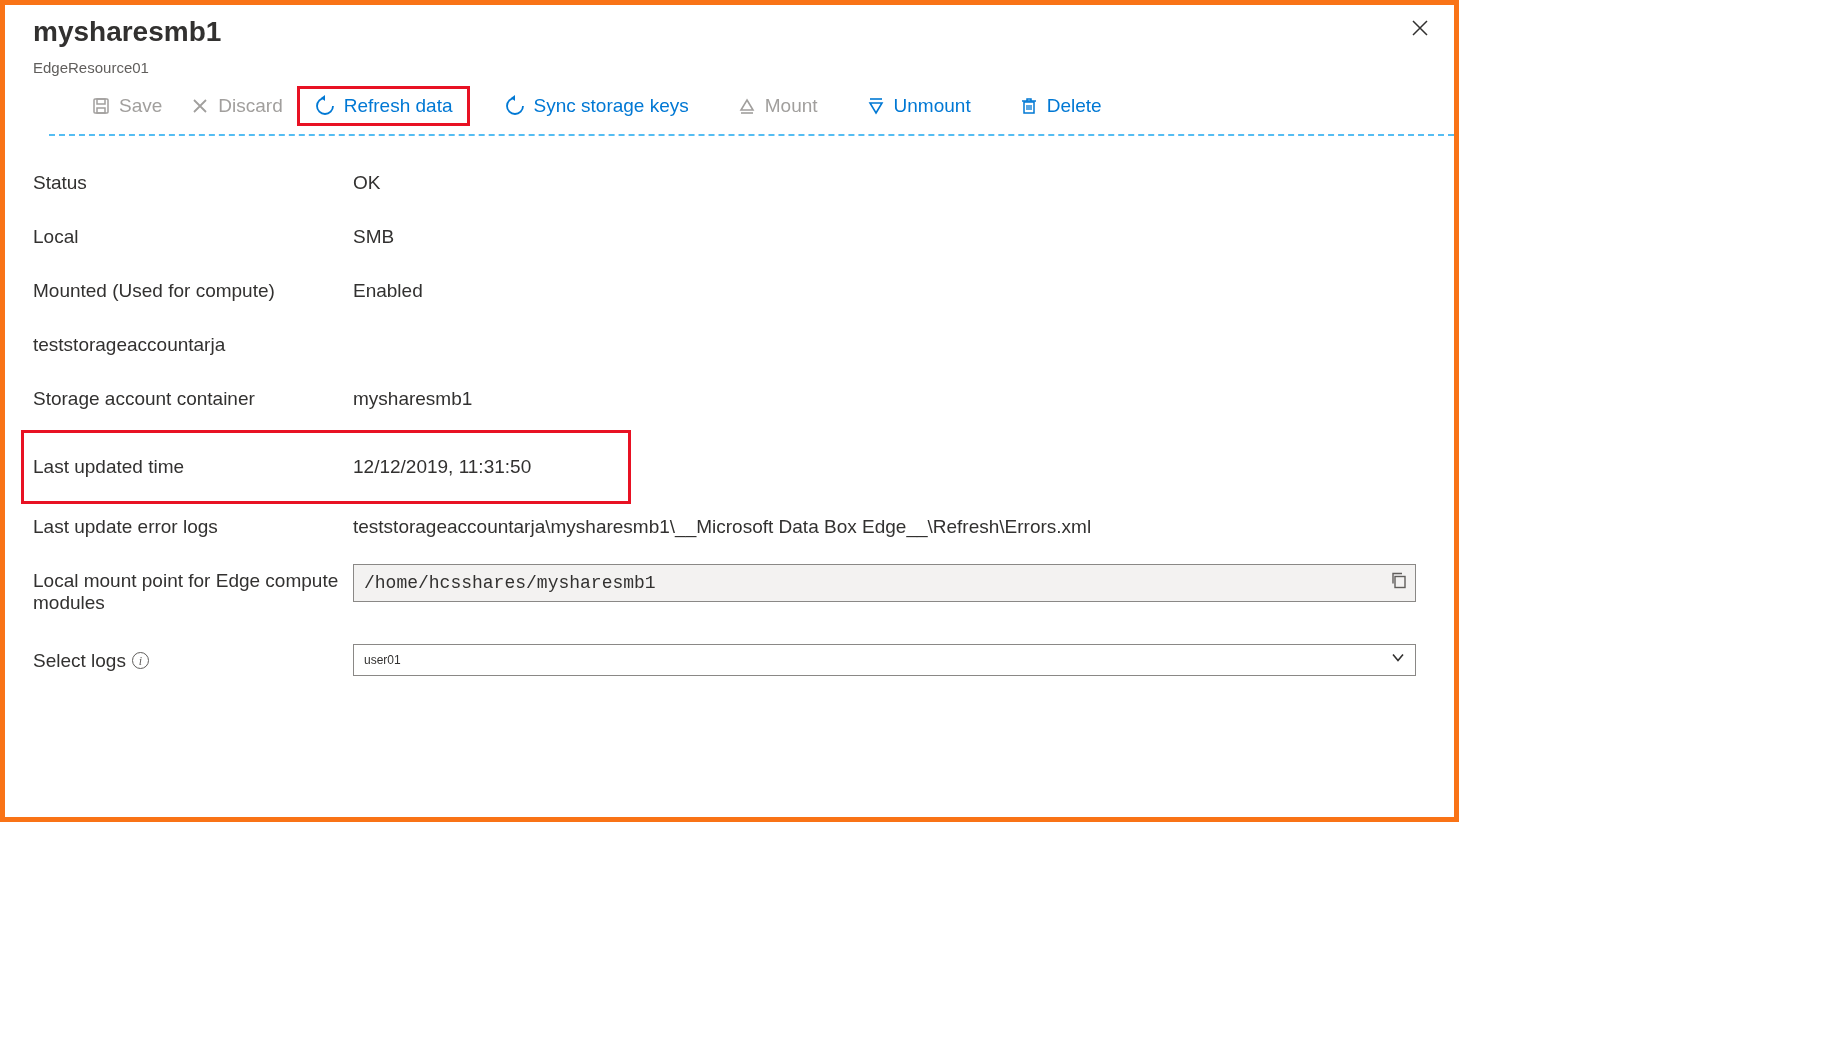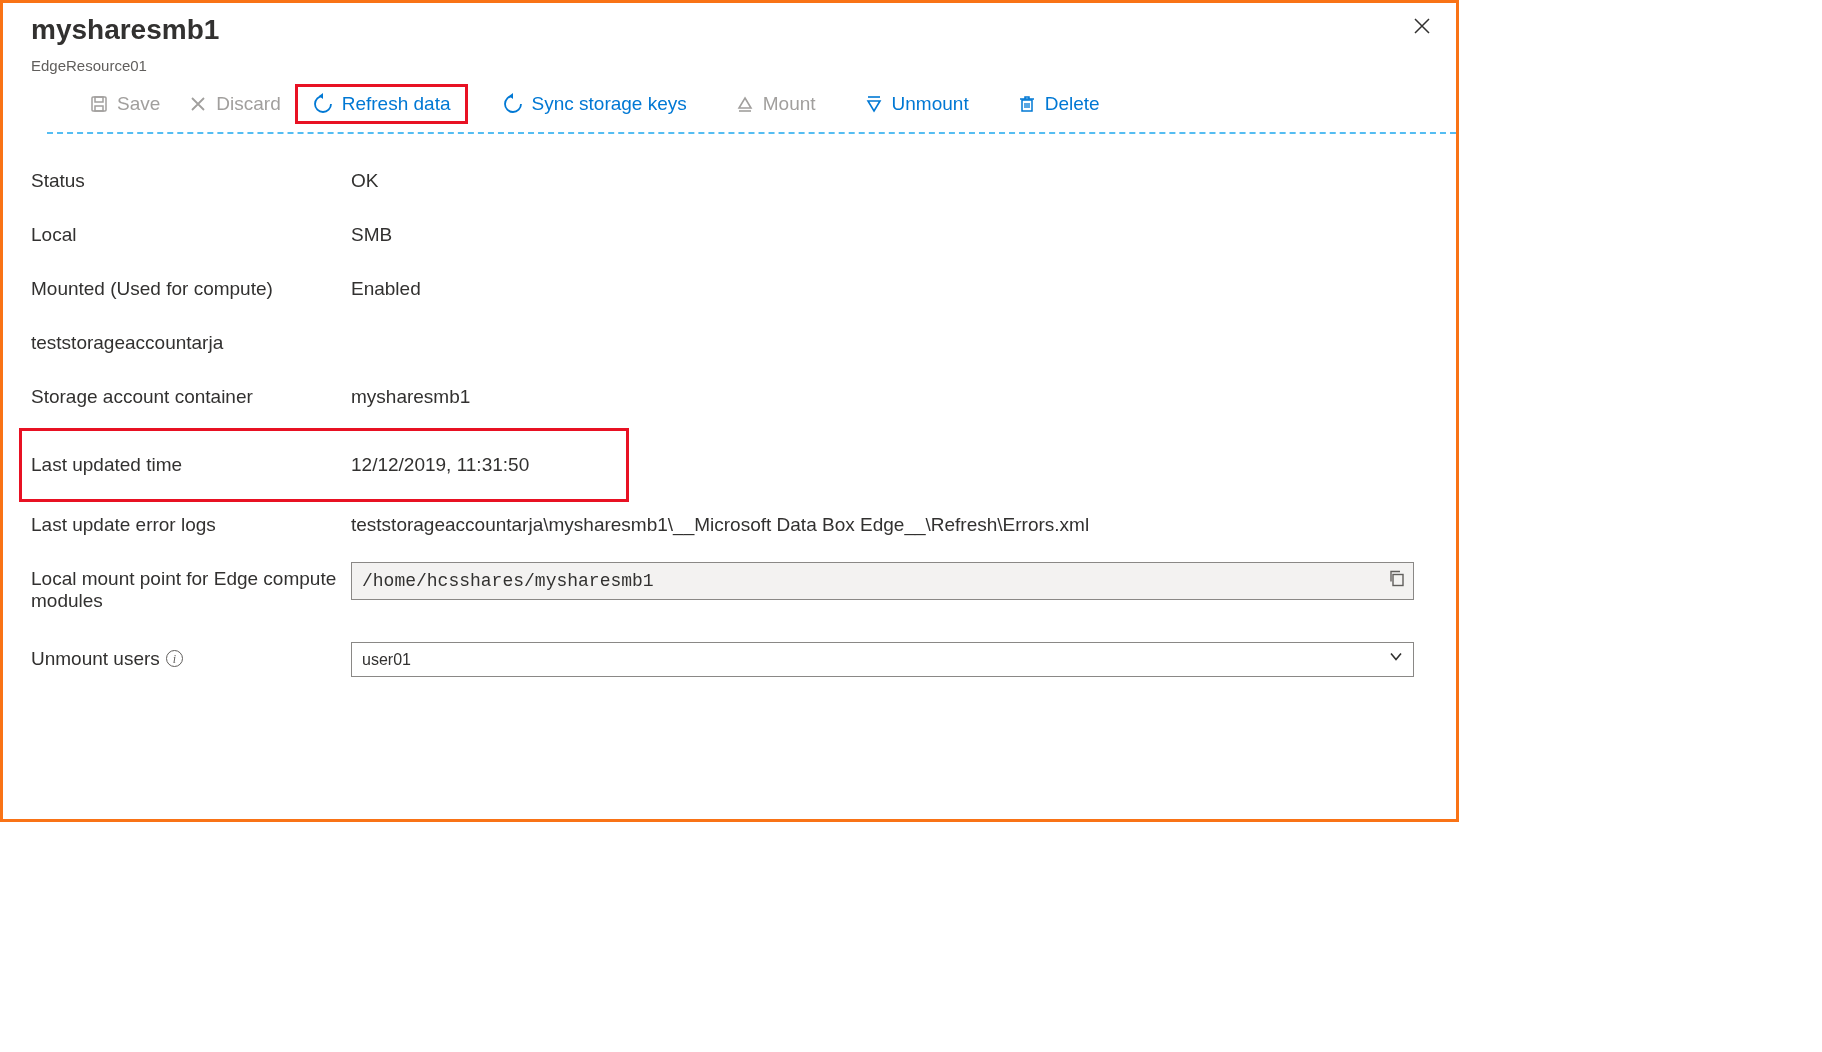--- a/index.html
+++ b/index.html
@@ -3,21 +3,21 @@
 <meta charset="utf-8">
 <style>
   * { box-sizing: border-box; }
   html, body {
     margin: 0; padding: 0;
     font-family: "Segoe UI", Tahoma, sans-serif;
     background: #fff; color: #323130;
     font-size: 18px;
   }
   .blade {
-    border: 3px solid #f97316;
+    border: 5px solid #f97316;
     width: 1459px;
     height: 822px;
     margin: 0;
     position: relative;
     background: #fff;
   }
   .hdr {
     padding: 10px 28px 4px 28px;
     position: relative;
   }
@@ -99,21 +99,21 @@
   }
   .copy-icon {
     position: absolute; right: 8px; top: 50%; transform: translateY(-50%);
     color: #605e5c; cursor: pointer;
   }
   .select-wrap {
     position: relative; flex: 1; max-width: 1063px;
   }
   .select-wrap select {
     width: 100%;
-    font-size: 16px;
+    font-size: 12px;
     padding: 8px 36px 8px 10px;
     border: 1px solid #8a8886;
     background: #fff; color: #323130;
     font-family: inherit;
     appearance: none; -webkit-appearance: none;
   }
   .chev {
     position: absolute; right: 10px; top: 50%; transform: translateY(-50%);
     pointer-events: none; color: #323130;
   }
@@ -239,21 +239,21 @@
           <svg width="18" height="18" viewBox="0 0 18 18">
               <rect x="5" y="5" width="10" height="11" fill="none" stroke="#605e5c" stroke-width="1.4"></rect>
               <path d="M3 12 L3 2 L12 2" fill="none" stroke="#605e5c" stroke-width="1.4"></path>
             </svg>
         </span>
       </div>
     </div>
 
     <div class="row" style="margin-top:18px;">
       <div class="lbl">
-        <span>Unmount users</span>
+        <span>Select logs</span>
         <span class="info-icon">i</span>
       </div>
       <div class="select-wrap">
         <select>
           <option>user01</option>
         </select>
         <span class="chev">
           <svg width="16" height="16" viewBox="0 0 16 16">
               <path d="M3 5 L8 11 L13 5" fill="none" stroke="#323130" stroke-width="1.6"></path>
             </svg>

